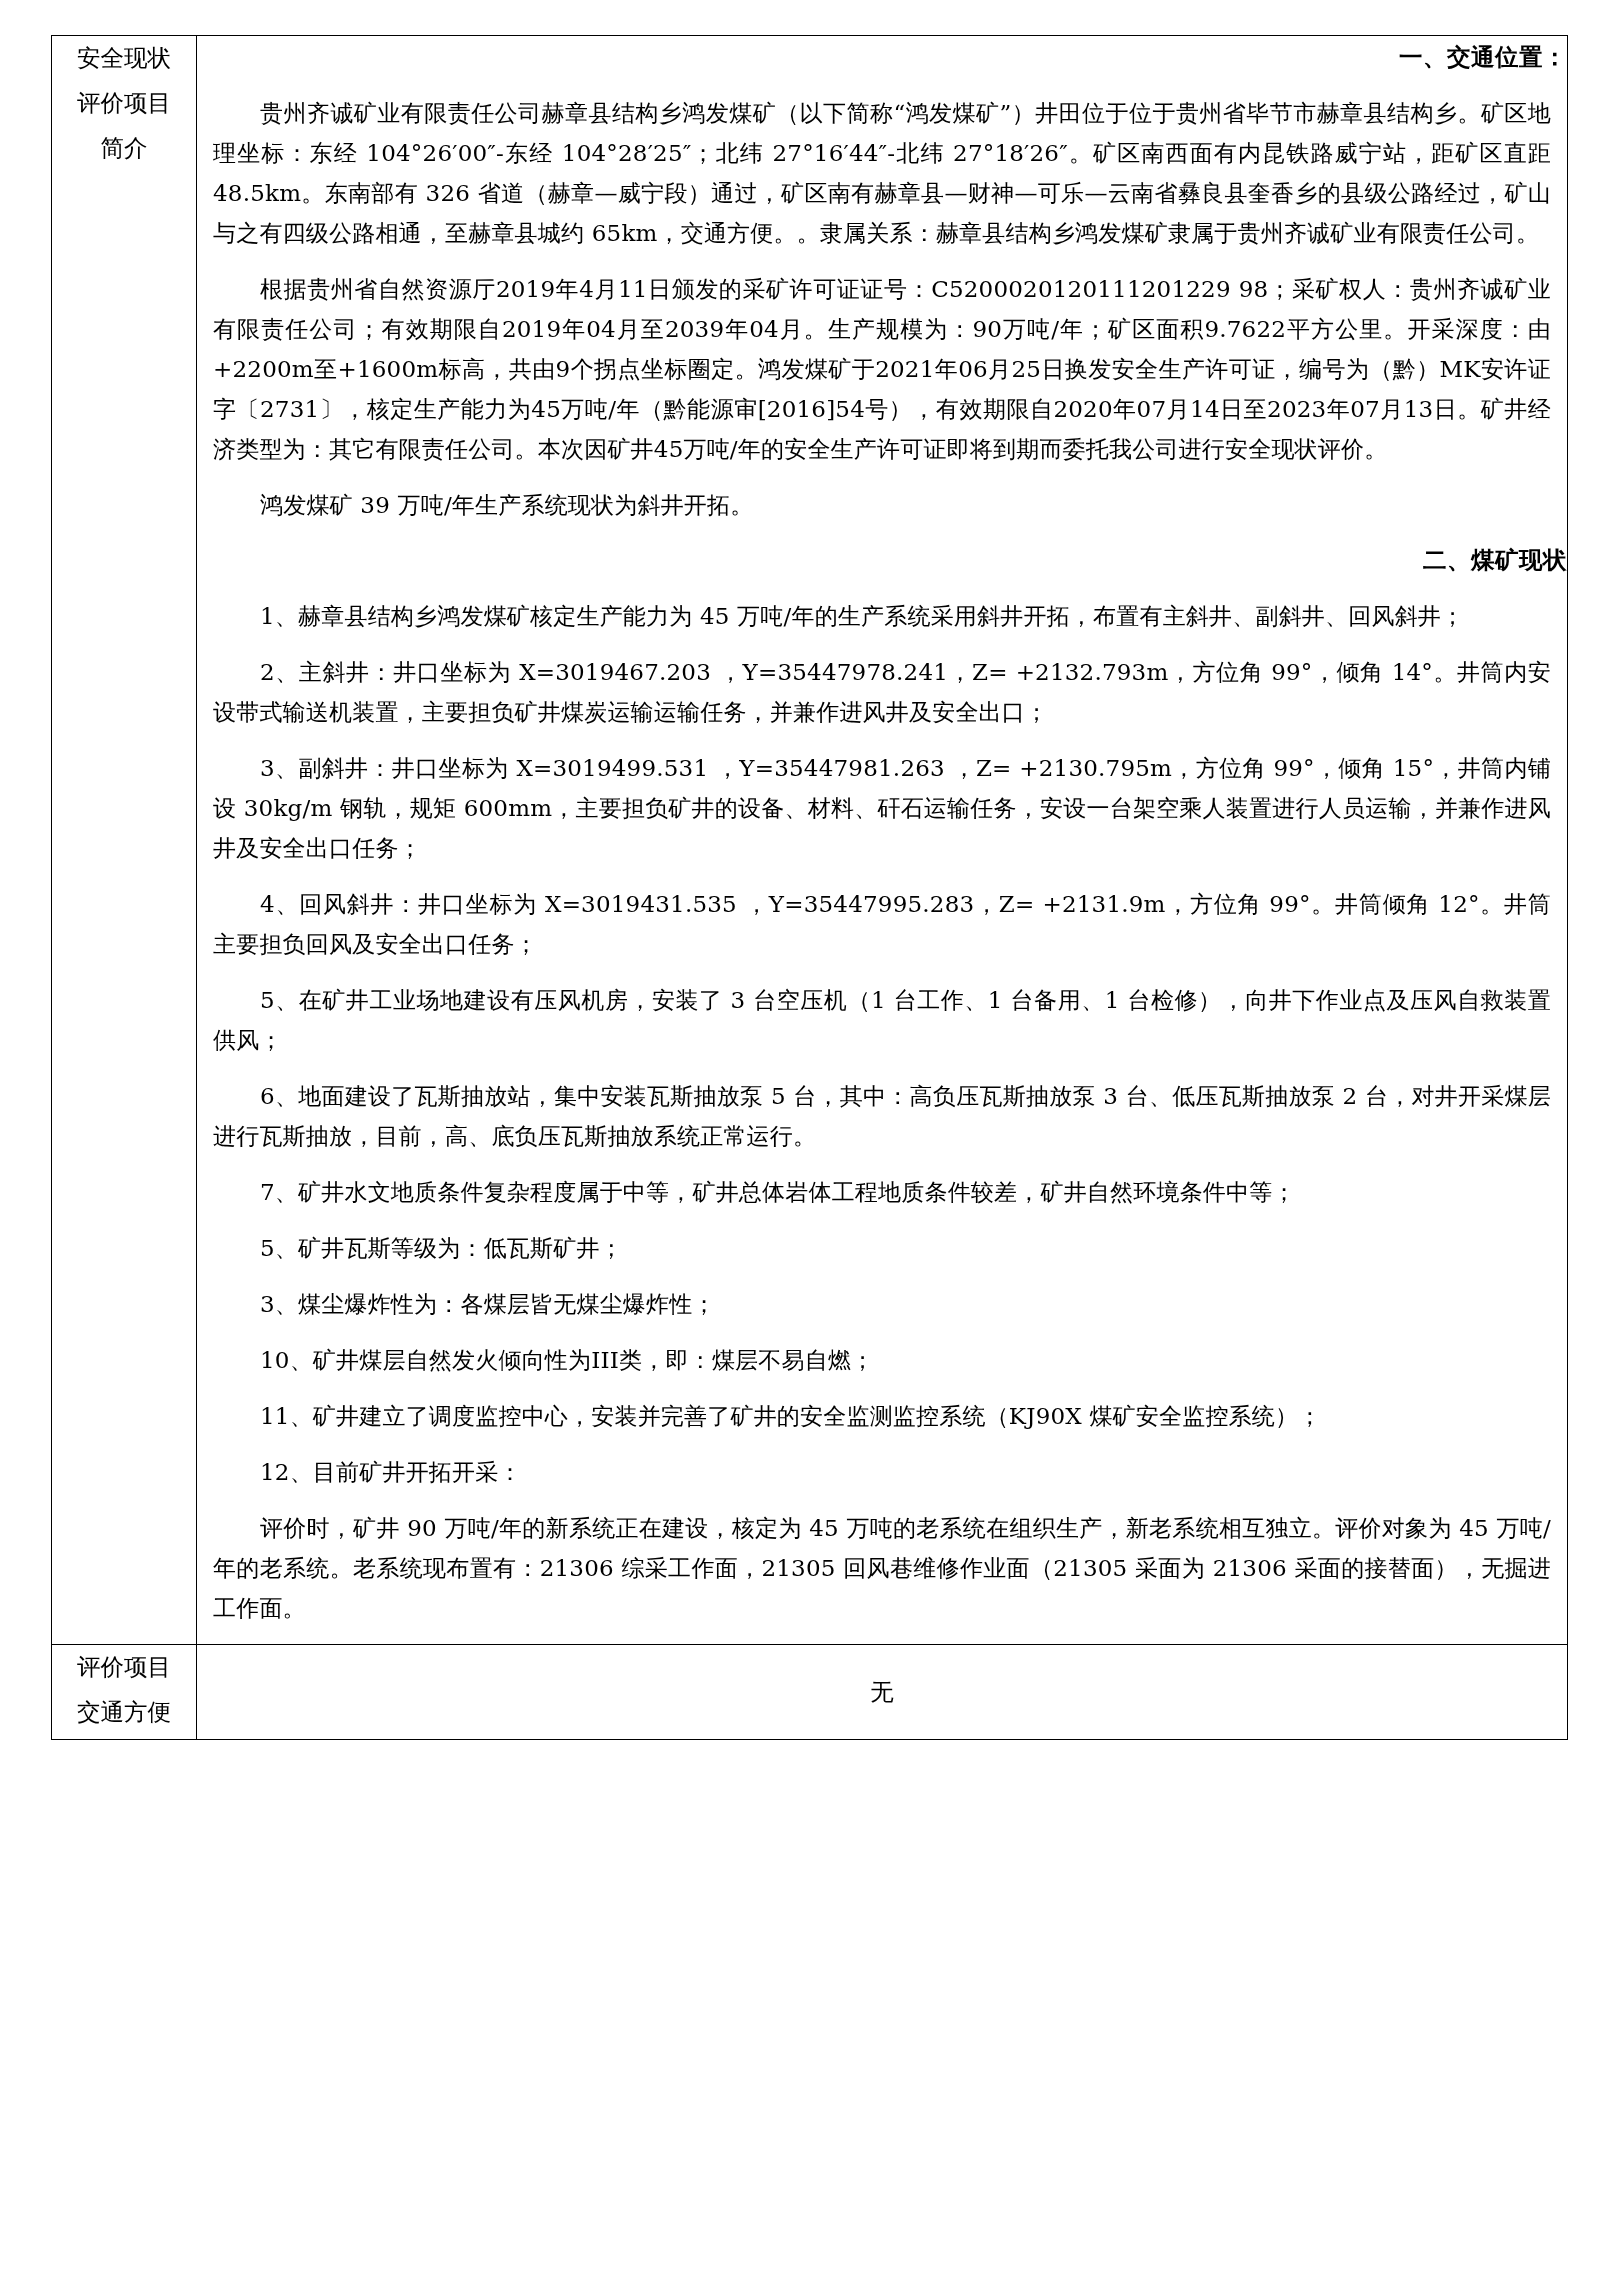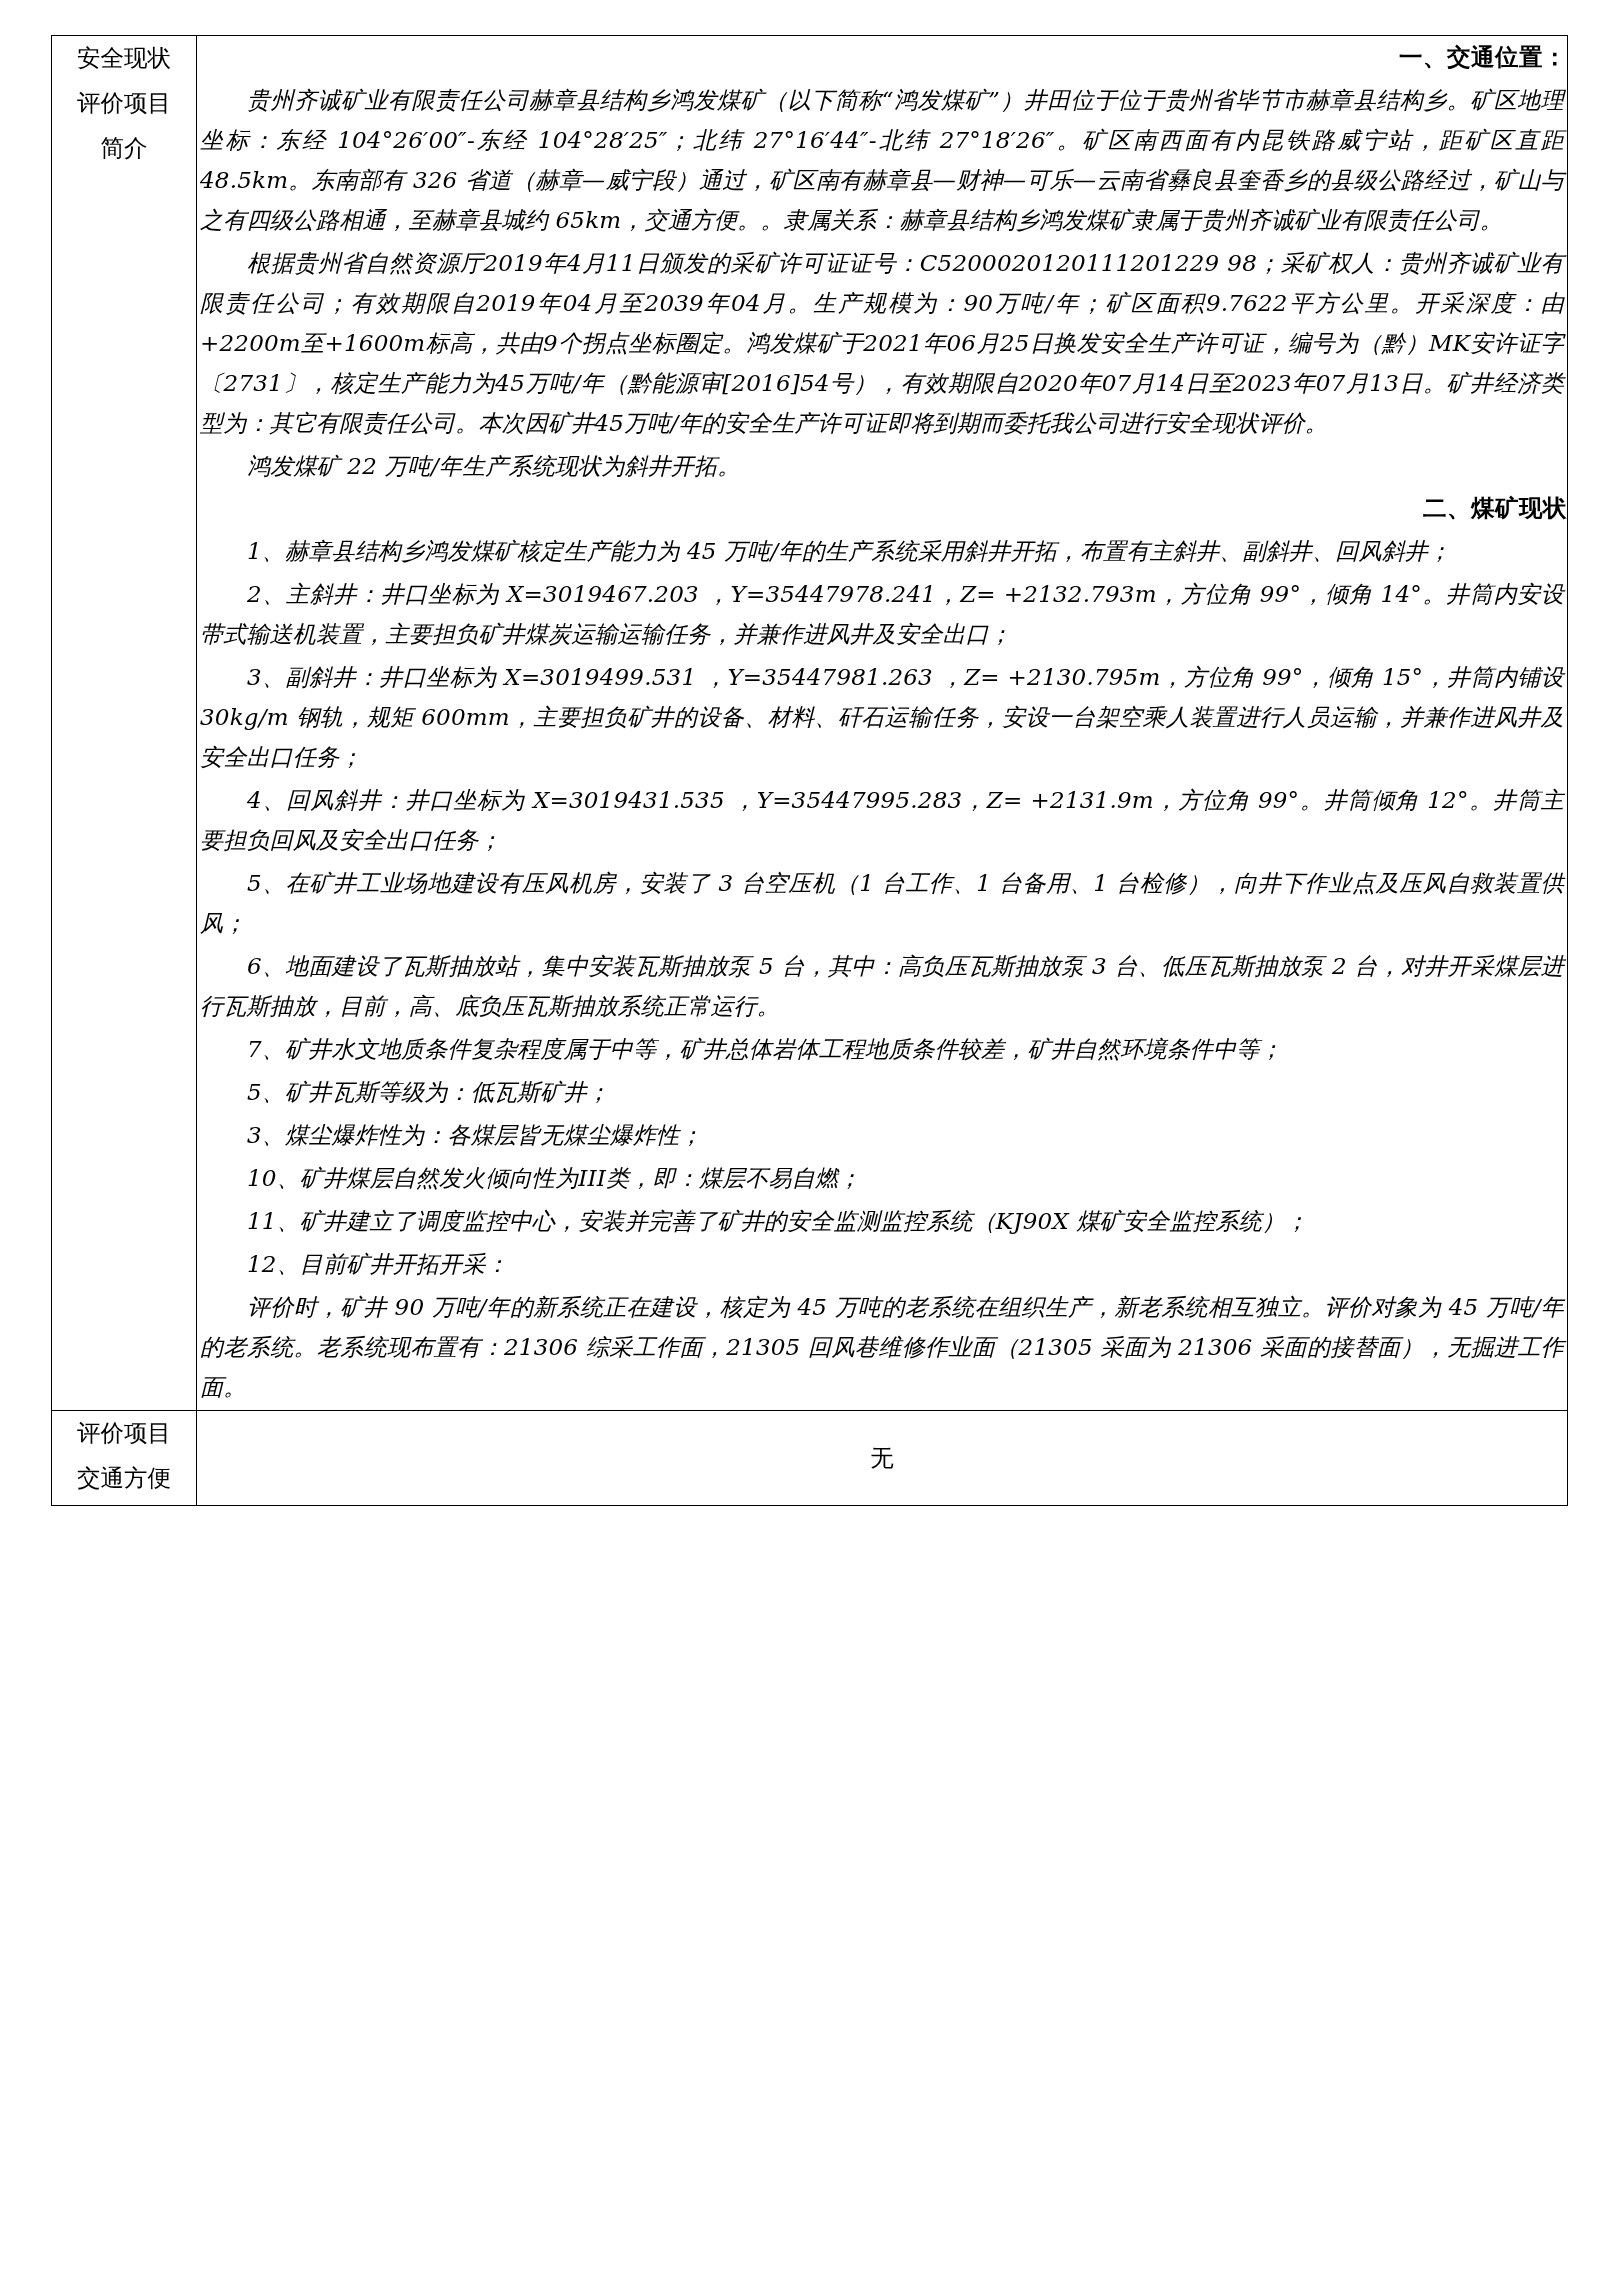--- a/index.html
+++ b/index.html
@@ -50,25 +50,24 @@
     font-size: 23.5px;
     font-weight: bold;
     line-height: 39px;
     margin: 2px 0 2px 0;
     letter-spacing: 0.5px;
     text-align: right;
   }
   p.para {
     font-size: 23px;
     line-height: 40px;
-    margin: 3px;
+    margin: 16px;
     text-align: justify;
     text-justify: inter-ideograph;
     letter-spacing: 0.2px;
-    font-style: italic;
   }
   p.indent {
     text-indent: 47px;
   }
   p.hang {
     text-indent: 47px;
   }
   .empty-cell {
     height: 94px;
     text-align: center;
@@ -90,21 +89,21 @@
       <tr>
         <td class="label-cell">
           <span class="label-line">安全现状</span>
           <span class="label-line">评价项目</span>
           <span class="label-line">简介</span>
         </td>
         <td class="body-cell">
           <div class="section-head">一、交通位置：</div>
           <p class="para indent">贵州齐诚矿业有限责任公司赫章县结构乡鸿发煤矿（以下简称“鸿发煤矿”）井田位于位于贵州省毕节市赫章县结构乡。矿区地理坐标：东经 104°26′00″-东经 104°28′25″；北纬 27°16′44″-北纬 27°18′26″。矿区南西面有内昆铁路威宁站，距矿区直距 48.5km。东南部有 326 省道（赫章—威宁段）通过，矿区南有赫章县—财神—可乐—云南省彝良县奎香乡的县级公路经过，矿山与之有四级公路相通，至赫章县城约 65km，交通方便。。隶属关系：赫章县结构乡鸿发煤矿隶属于贵州齐诚矿业有限责任公司。</p>
           <p class="para indent">根据贵州省自然资源厅2019年4月11日颁发的采矿许可证证号：C5200020120111201229 98；采矿权人：贵州齐诚矿业有限责任公司；有效期限自2019年04月至2039年04月。生产规模为：90万吨/年；矿区面积9.7622平方公里。开采深度：由+2200m至+1600m标高，共由9个拐点坐标圈定。鸿发煤矿于2021年06月25日换发安全生产许可证，编号为（黔）MK安许证字〔2731〕，核定生产能力为45万吨/年（黔能源审[2016]54号），有效期限自2020年07月14日至2023年07月13日。矿井经济类型为：其它有限责任公司。本次因矿井45万吨/年的安全生产许可证即将到期而委托我公司进行安全现状评价。</p>
-          <p class="para indent">鸿发煤矿 22 万吨/年生产系统现状为斜井开拓。</p>
+          <p class="para indent">鸿发煤矿 39 万吨/年生产系统现状为斜井开拓。</p>
           <div class="section-head">二、煤矿现状</div>
           <p class="para hang">1、赫章县结构乡鸿发煤矿核定生产能力为 45 万吨/年的生产系统采用斜井开拓，布置有主斜井、副斜井、回风斜井；</p>
           <p class="para hang">2、主斜井：井口坐标为 X=3019467.203 ，Y=35447978.241，Z= +2132.793m，方位角 99°，倾角 14°。井筒内安设带式输送机装置，主要担负矿井煤炭运输运输任务，并兼作进风井及安全出口；</p>
           <p class="para hang">3、副斜井：井口坐标为 X=3019499.531 ，Y=35447981.263 ，Z= +2130.795m，方位角 99°，倾角 15°，井筒内铺设 30kg/m 钢轨，规矩 600mm，主要担负矿井的设备、材料、矸石运输任务，安设一台架空乘人装置进行人员运输，并兼作进风井及安全出口任务；</p>
           <p class="para hang">4、回风斜井：井口坐标为 X=3019431.535 ，Y=35447995.283，Z= +2131.9m，方位角 99°。井筒倾角 12°。井筒主要担负回风及安全出口任务；</p>
           <p class="para hang">5、在矿井工业场地建设有压风机房，安装了 3 台空压机（1 台工作、1 台备用、1 台检修），向井下作业点及压风自救装置供风；</p>
           <p class="para hang">6、地面建设了瓦斯抽放站，集中安装瓦斯抽放泵 5 台，其中：高负压瓦斯抽放泵 3 台、低压瓦斯抽放泵 2 台，对井开采煤层进行瓦斯抽放，目前，高、底负压瓦斯抽放系统正常运行。</p>
           <p class="para hang">7、矿井水文地质条件复杂程度属于中等，矿井总体岩体工程地质条件较差，矿井自然环境条件中等；</p>
           <p class="para hang">5、矿井瓦斯等级为：低瓦斯矿井；</p>
           <p class="para hang">3、煤尘爆炸性为：各煤层皆无煤尘爆炸性；</p>

